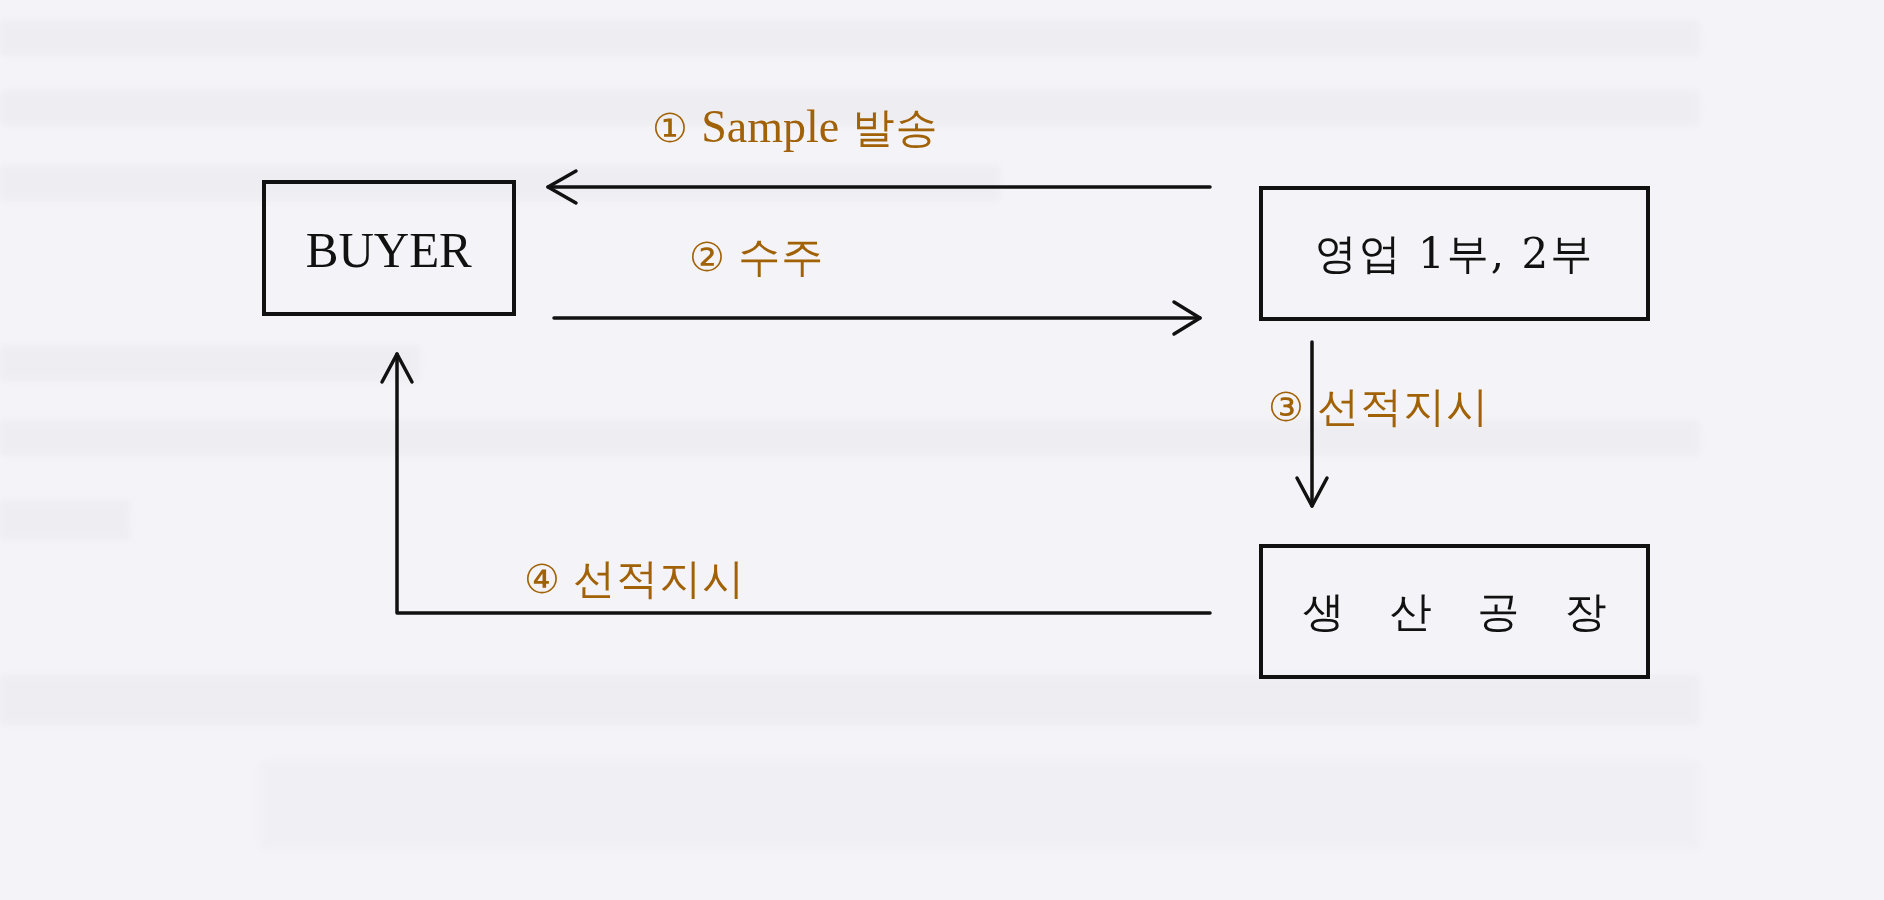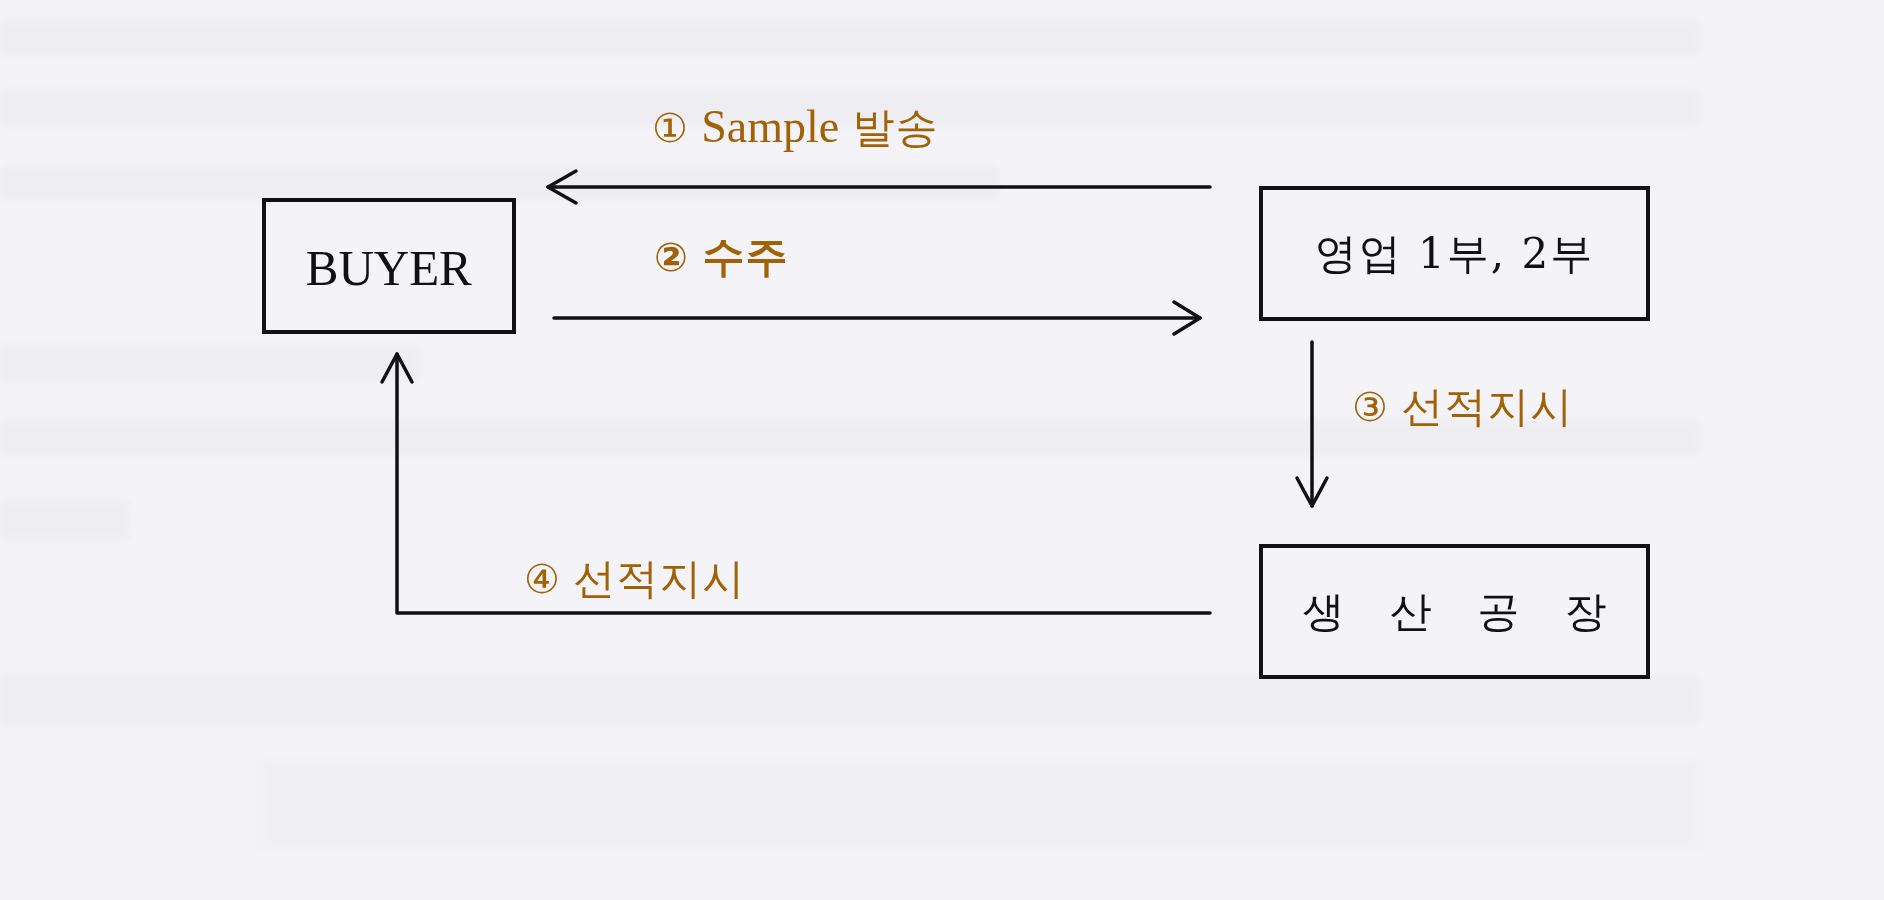--- a/index.html
+++ b/index.html
@@ -30,21 +30,21 @@
       align-items: center;
       justify-content: center;
       background: transparent;
     }
     .box-label {
       white-space: nowrap;
       line-height: 1;
       color: #111;
     }
     #buyer-box {
-      left: 262px; top: 198px; width: 254px; height: 136px;
+      left: 262px; top: 180px; width: 254px; height: 136px;
     }
     #buyer-box .box-label {
       font-family: "Liberation Serif", "DejaVu Serif", serif;
       font-size: 50px;
       letter-spacing: 0px;
       transform: scaleX(0.98);
       margin-top: 4px;
     }
     #sales-box {
       left: 1259px; top: 186px; width: 391px; height: 135px;
@@ -76,22 +76,22 @@
     }
     .flow-label .txt {
       font-family: "DejaVu Serif", serif;
       letter-spacing: 1px;
     }
     .flow-label .en {
       font-family: "Liberation Serif", serif;
       font-size: 46px;
     }
     #label-sample { left: 652px; top: 104px; }
-    #label-order { left: 654px; top: 236px; font-weight: bold; }
-    #label-ship-instr { left: 1352px; top: 386px; }
+    #label-order { left: 689px; top: 236px; }
+    #label-ship-instr { left: 1268px; top: 386px; }
     #label-product-ship { left: 524px; top: 558px; }
     svg.arrows {
       position: absolute;
       left: 0; top: 0;
       width: 1884px; height: 900px;
       pointer-events: none;
     }
   </style>
 </head>
 <body>

